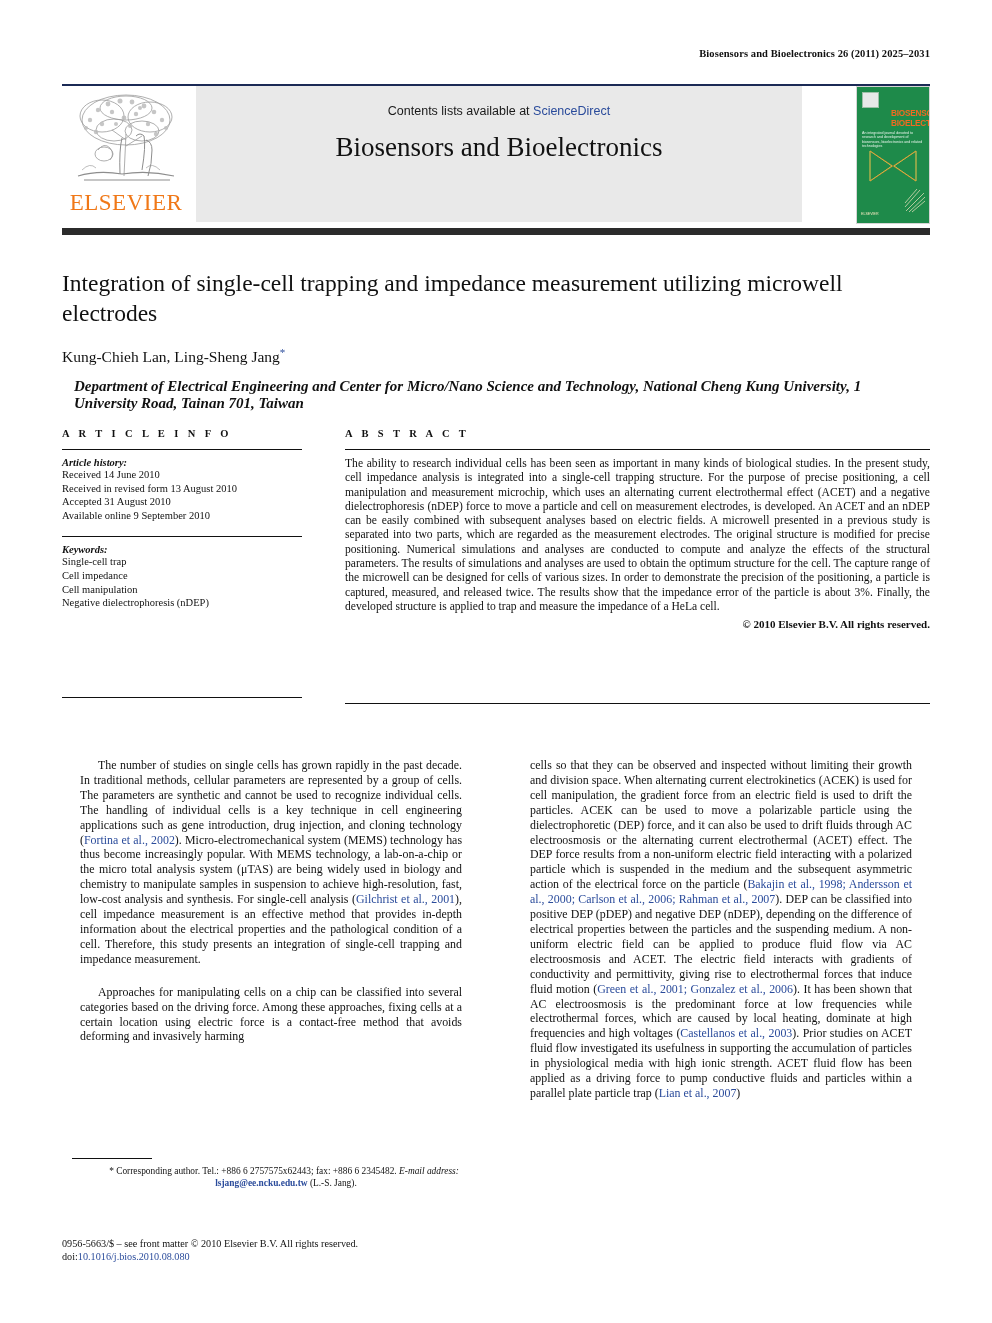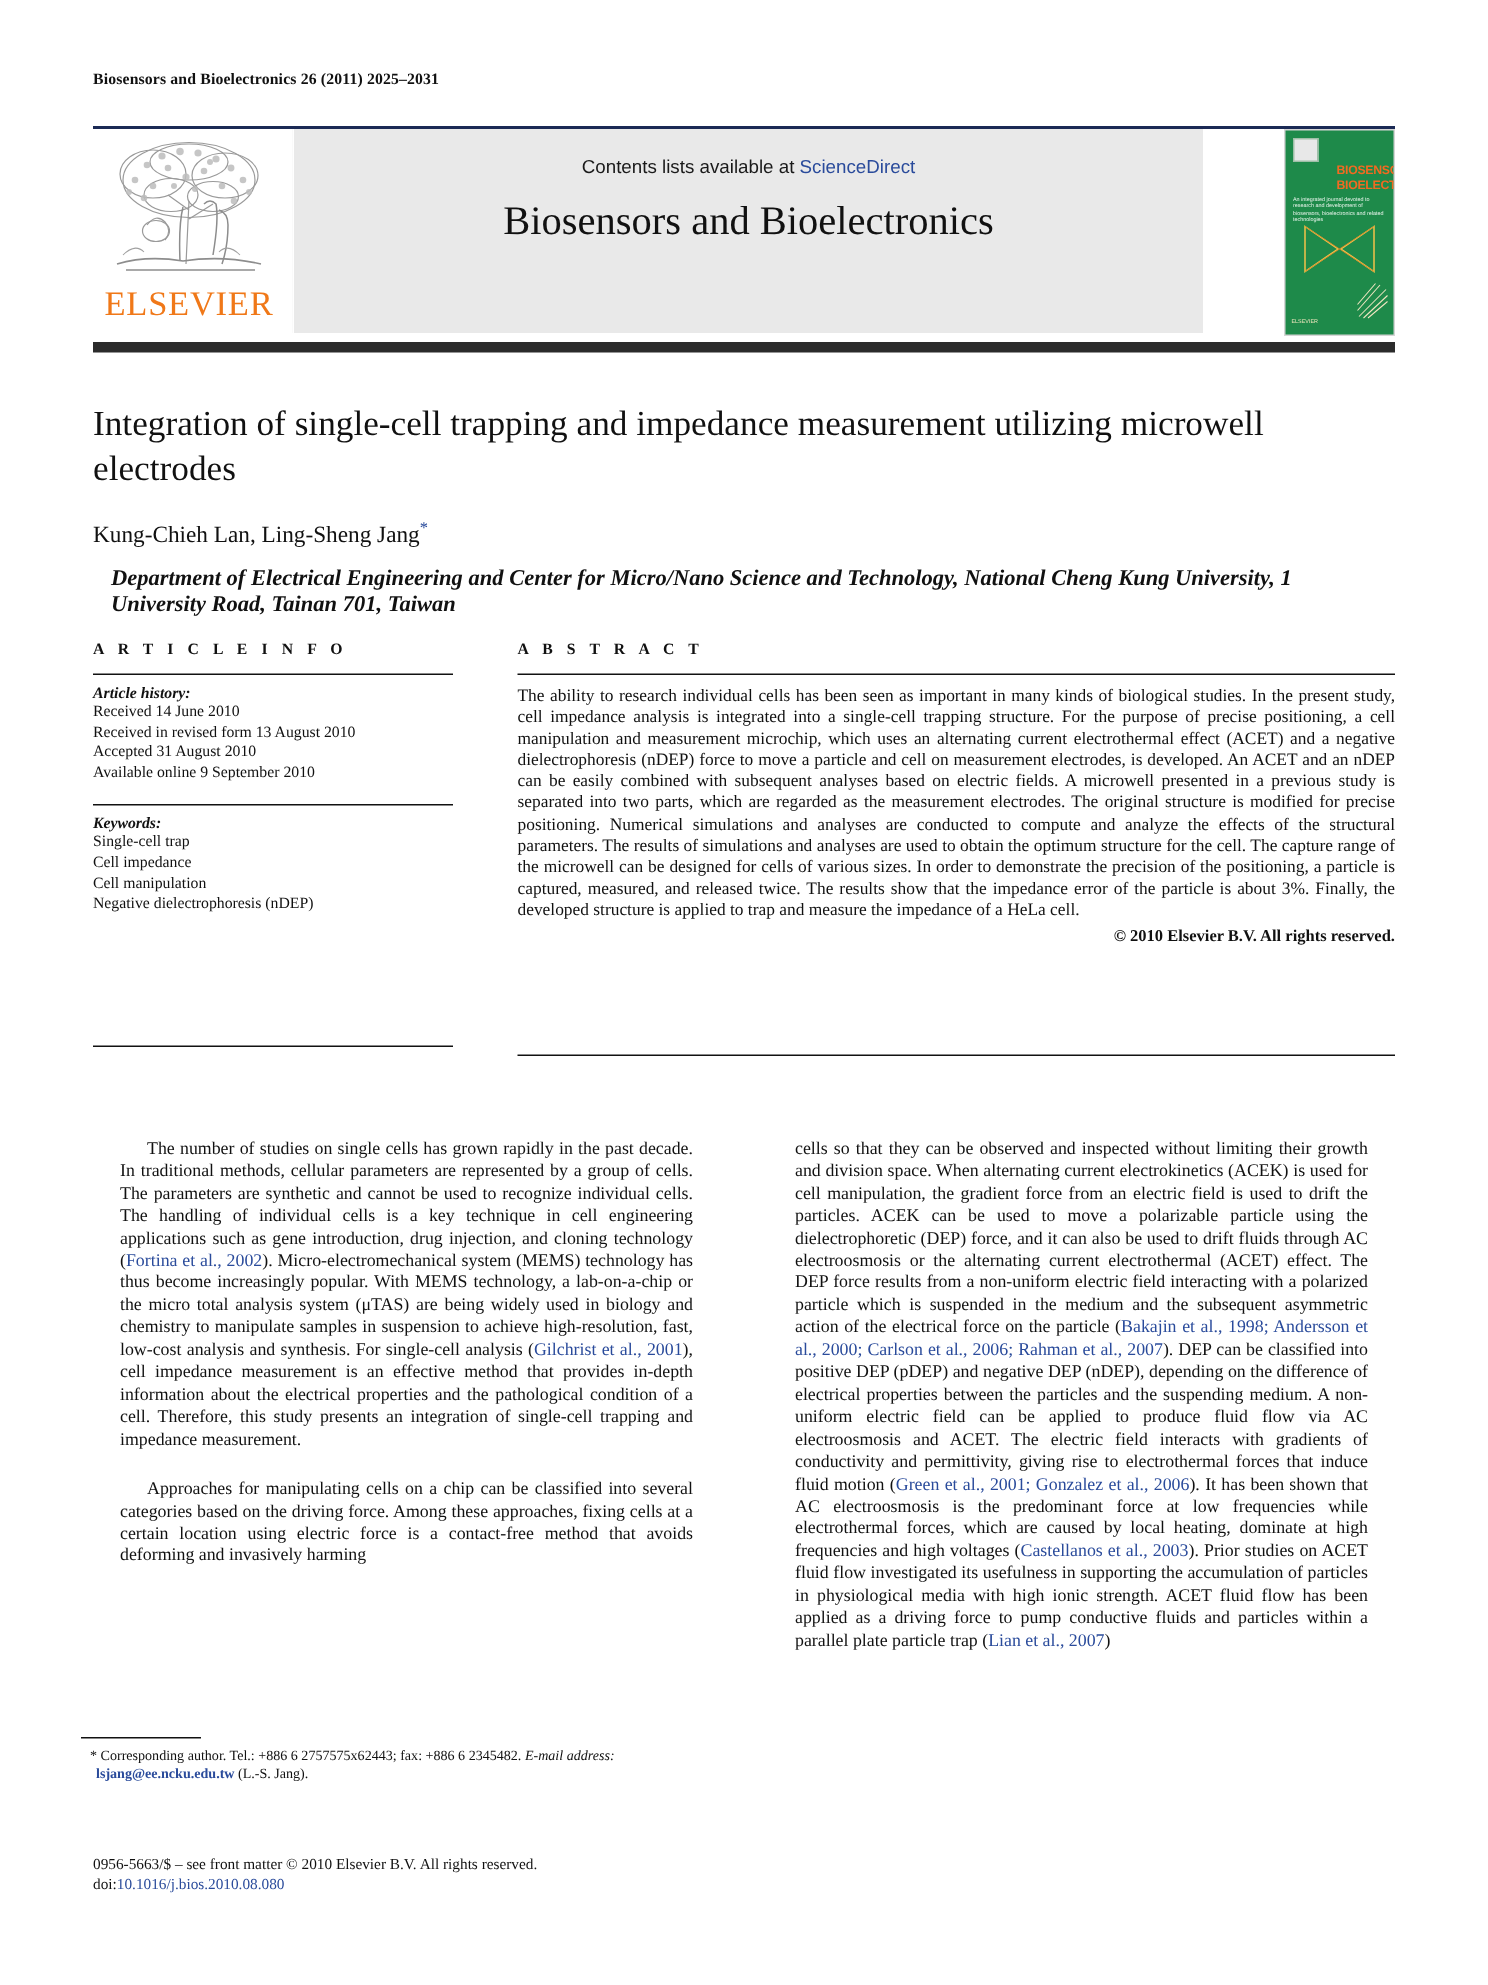--- a/index.html
+++ b/index.html
@@ -20,21 +20,21 @@
     left: 0; top: 0;
     width: 992px;
     height: 1323px;
   }
 
   
   .running-head {
     position: absolute;
     left: 62px; top: 48px;
     width: 868px;
-    text-align: left;
+    text-align: right;
     font-size: 10.5px;
     font-weight: bold;
     color: #111;
     letter-spacing: 0.1px;
   }
 
   
   .rule-top {
     position: absolute;
     left: 62px; top: 84px;
@@ -314,22 +314,23 @@
     color: #111;
     margin: 18px;
     text-indent: 18px;
   }
   .para.cont { text-indent: 0; }
   .ref { color: #2a4b9b; }
 
   
   .footnote {
     position: absolute;
-    left: 54px; top: 1158px;
+    left: 72px; top: 1158px;
     width: 418px;
+    text-align: center;
   }
   .footnote-rule {
     width: 80px;
     height: 0;
     border-top: 1.2px solid #111;
     margin-bottom: 6px;
   }
   .footnote-text {
     font-family: "Liberation Serif", serif;
     font-size: 9.4px;

